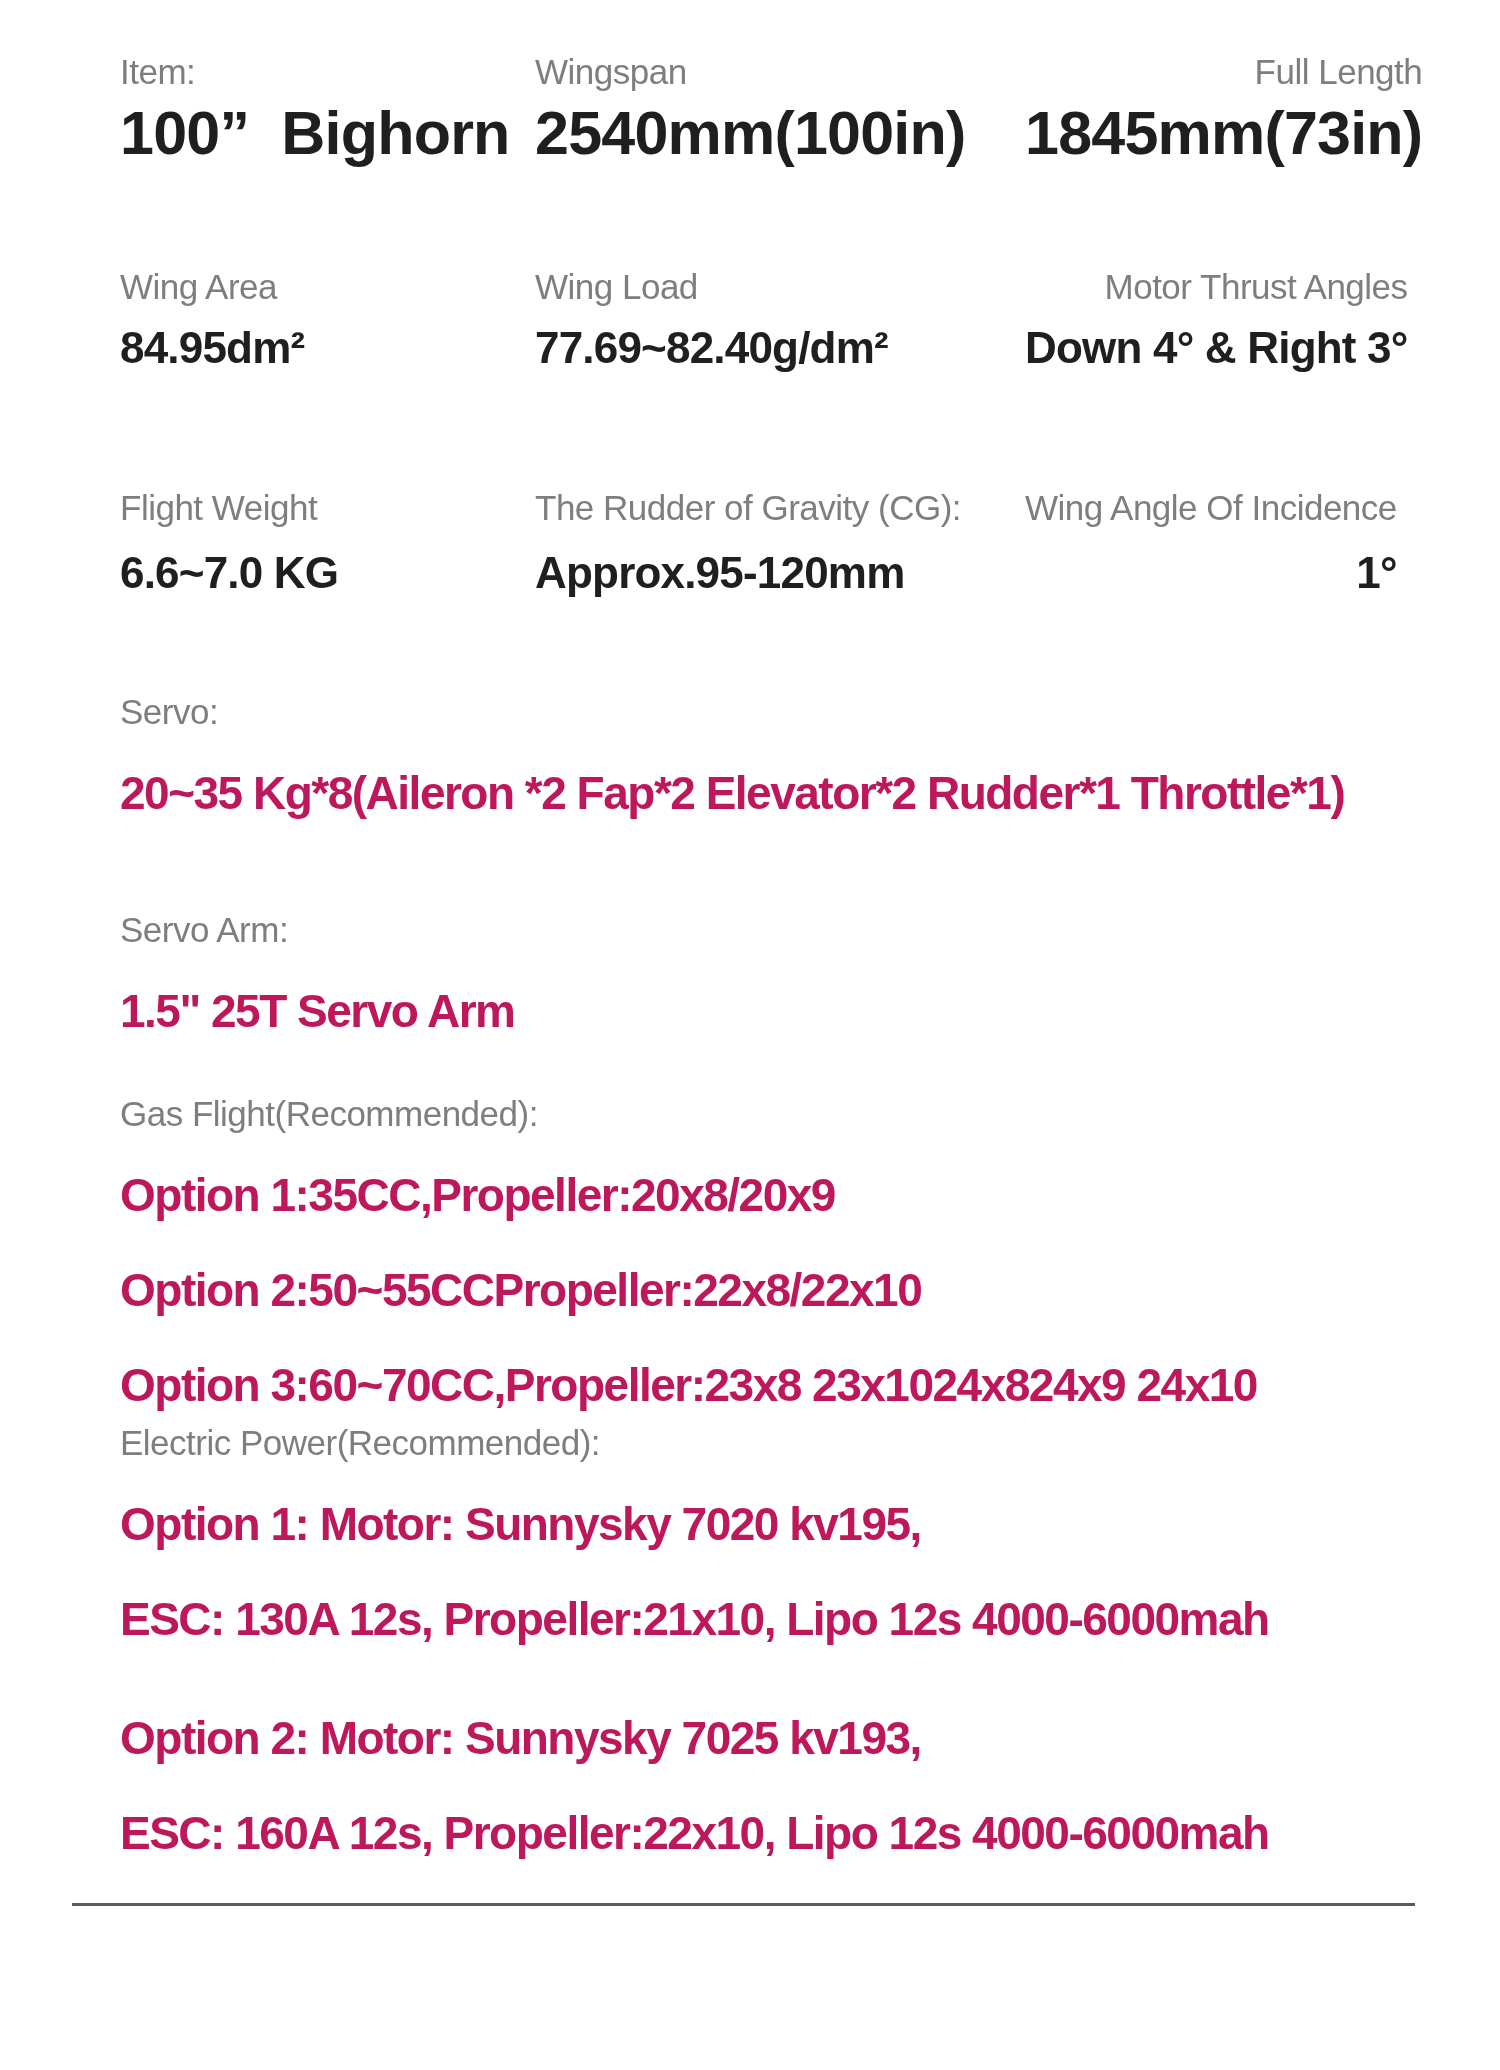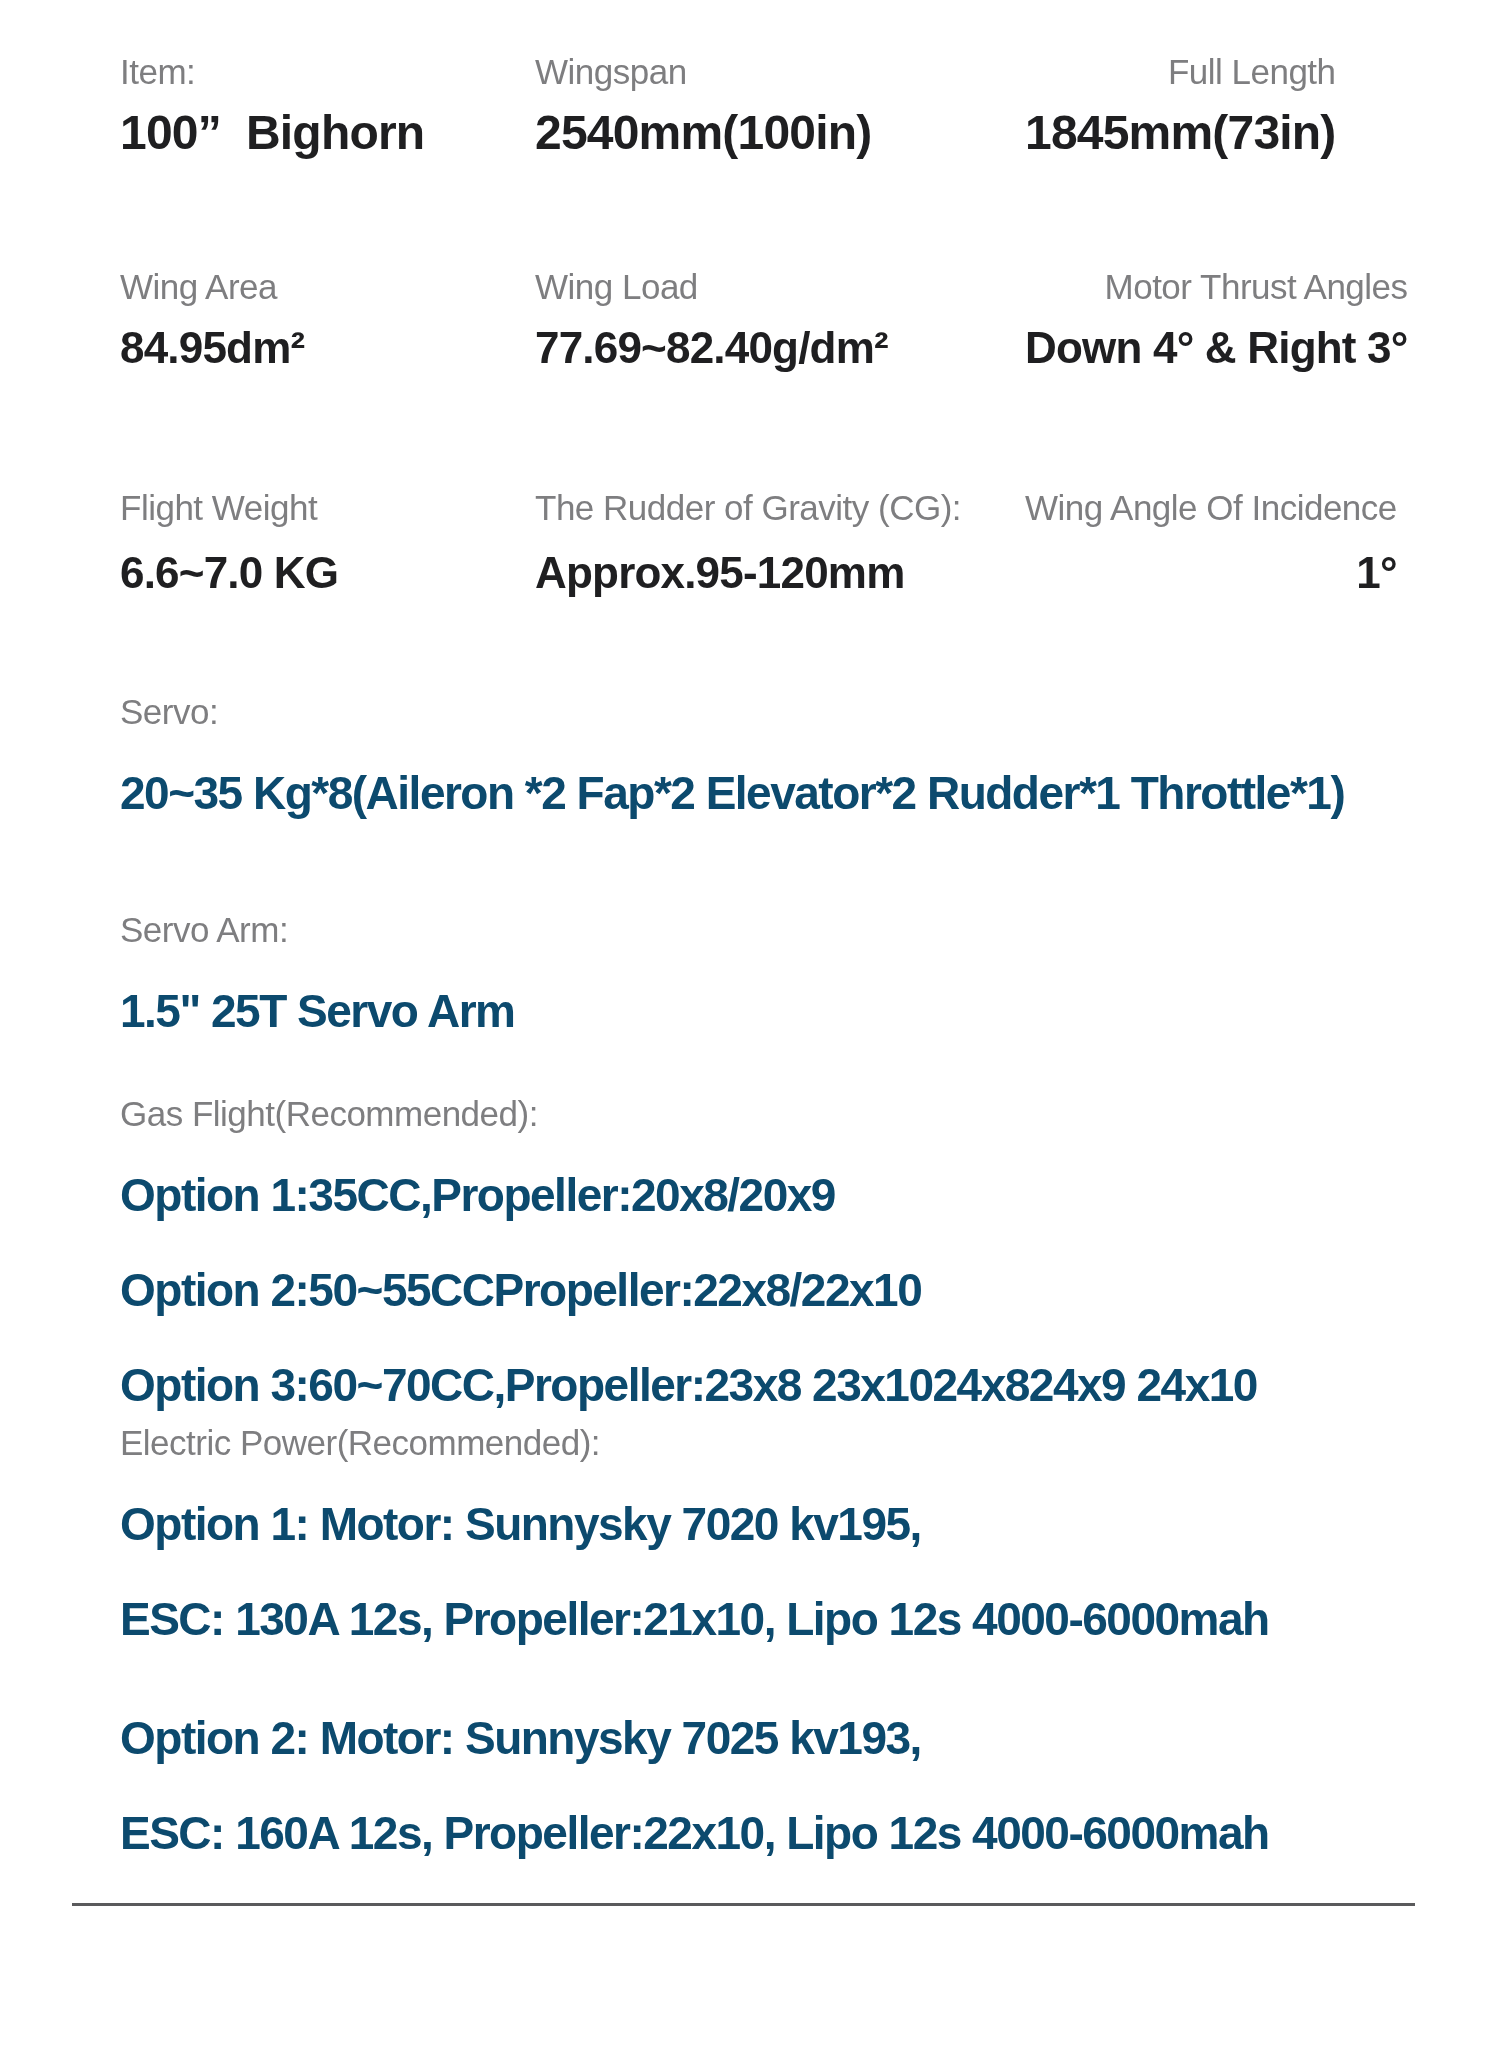--- a/index.html
+++ b/index.html
@@ -30,31 +30,31 @@
     white-space: pre;
   }
   .value {
     font-size: 44px;
     line-height: 50px;
     font-weight: 700;
     color: #1f1f21;
     letter-spacing: -0.8px;
     white-space: pre;
   }
-  .row1 .value { margin-top: 10px; font-size: 48px; line-height: 62px; }
+  .row1 .value { margin-top: 10px; font-size: 61px; line-height: 62px; }
   .row2 .value { margin-top: 16px; }
   .row3 .value { margin-top: 20px; }
 
   .section { position: absolute; left: 120px; width: 1340px; }
   .section-lines { margin-top: 13px; }
   .section-line {
     font-size: 46px;
     line-height: 67px;
     font-weight: 700;
-    color: #0c4a6e;
+    color: #be185d;
     letter-spacing: -1.5px;
     white-space: pre;
     margin-top: 28px;
   }
   .para2 { margin-top: 52px; }
 
   .divider {
     position: absolute;
     left: 72px;
     top: 1903px;

